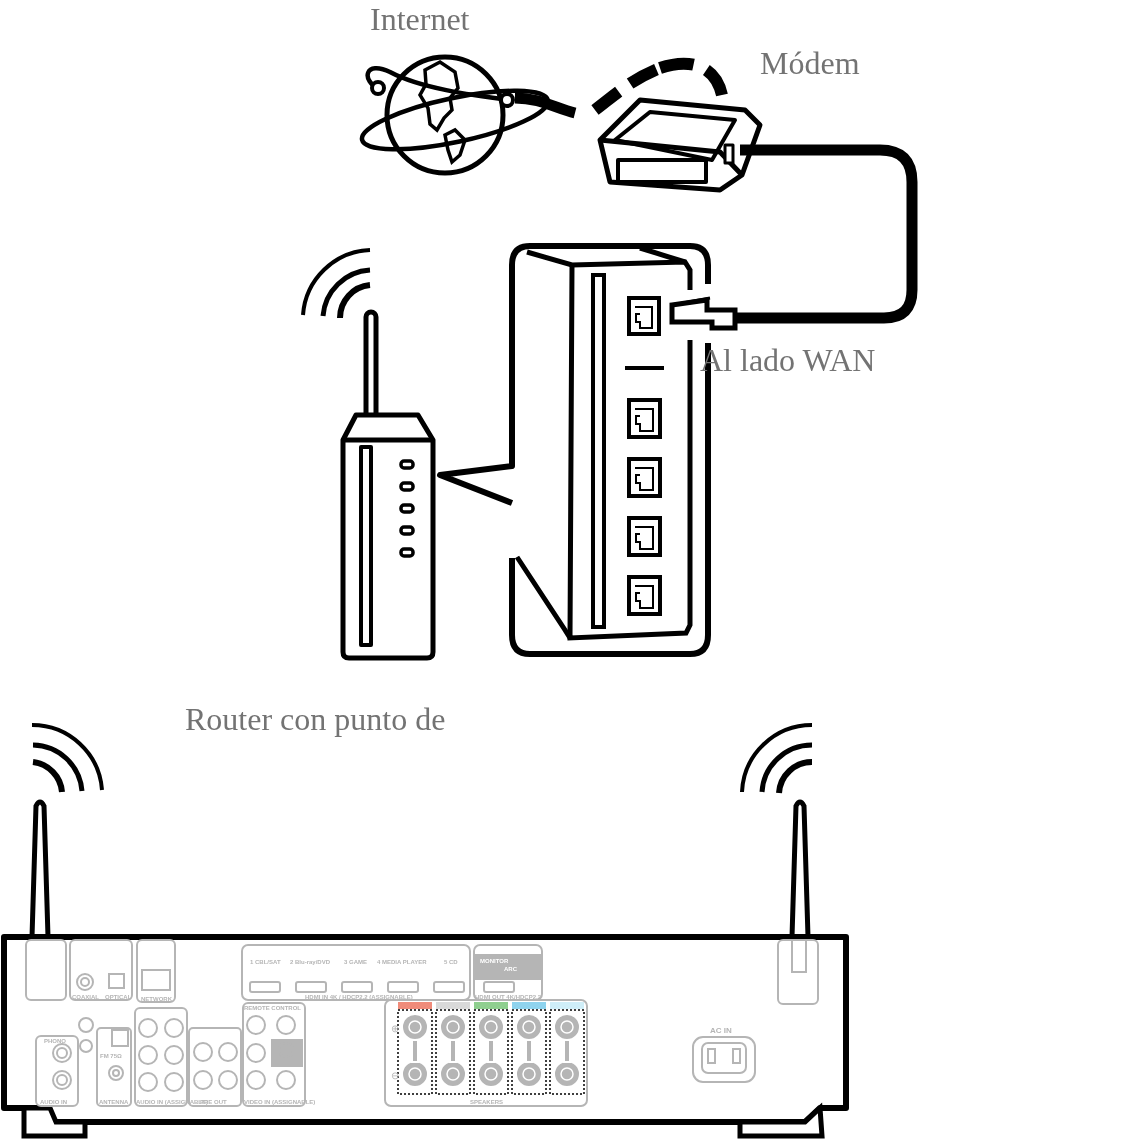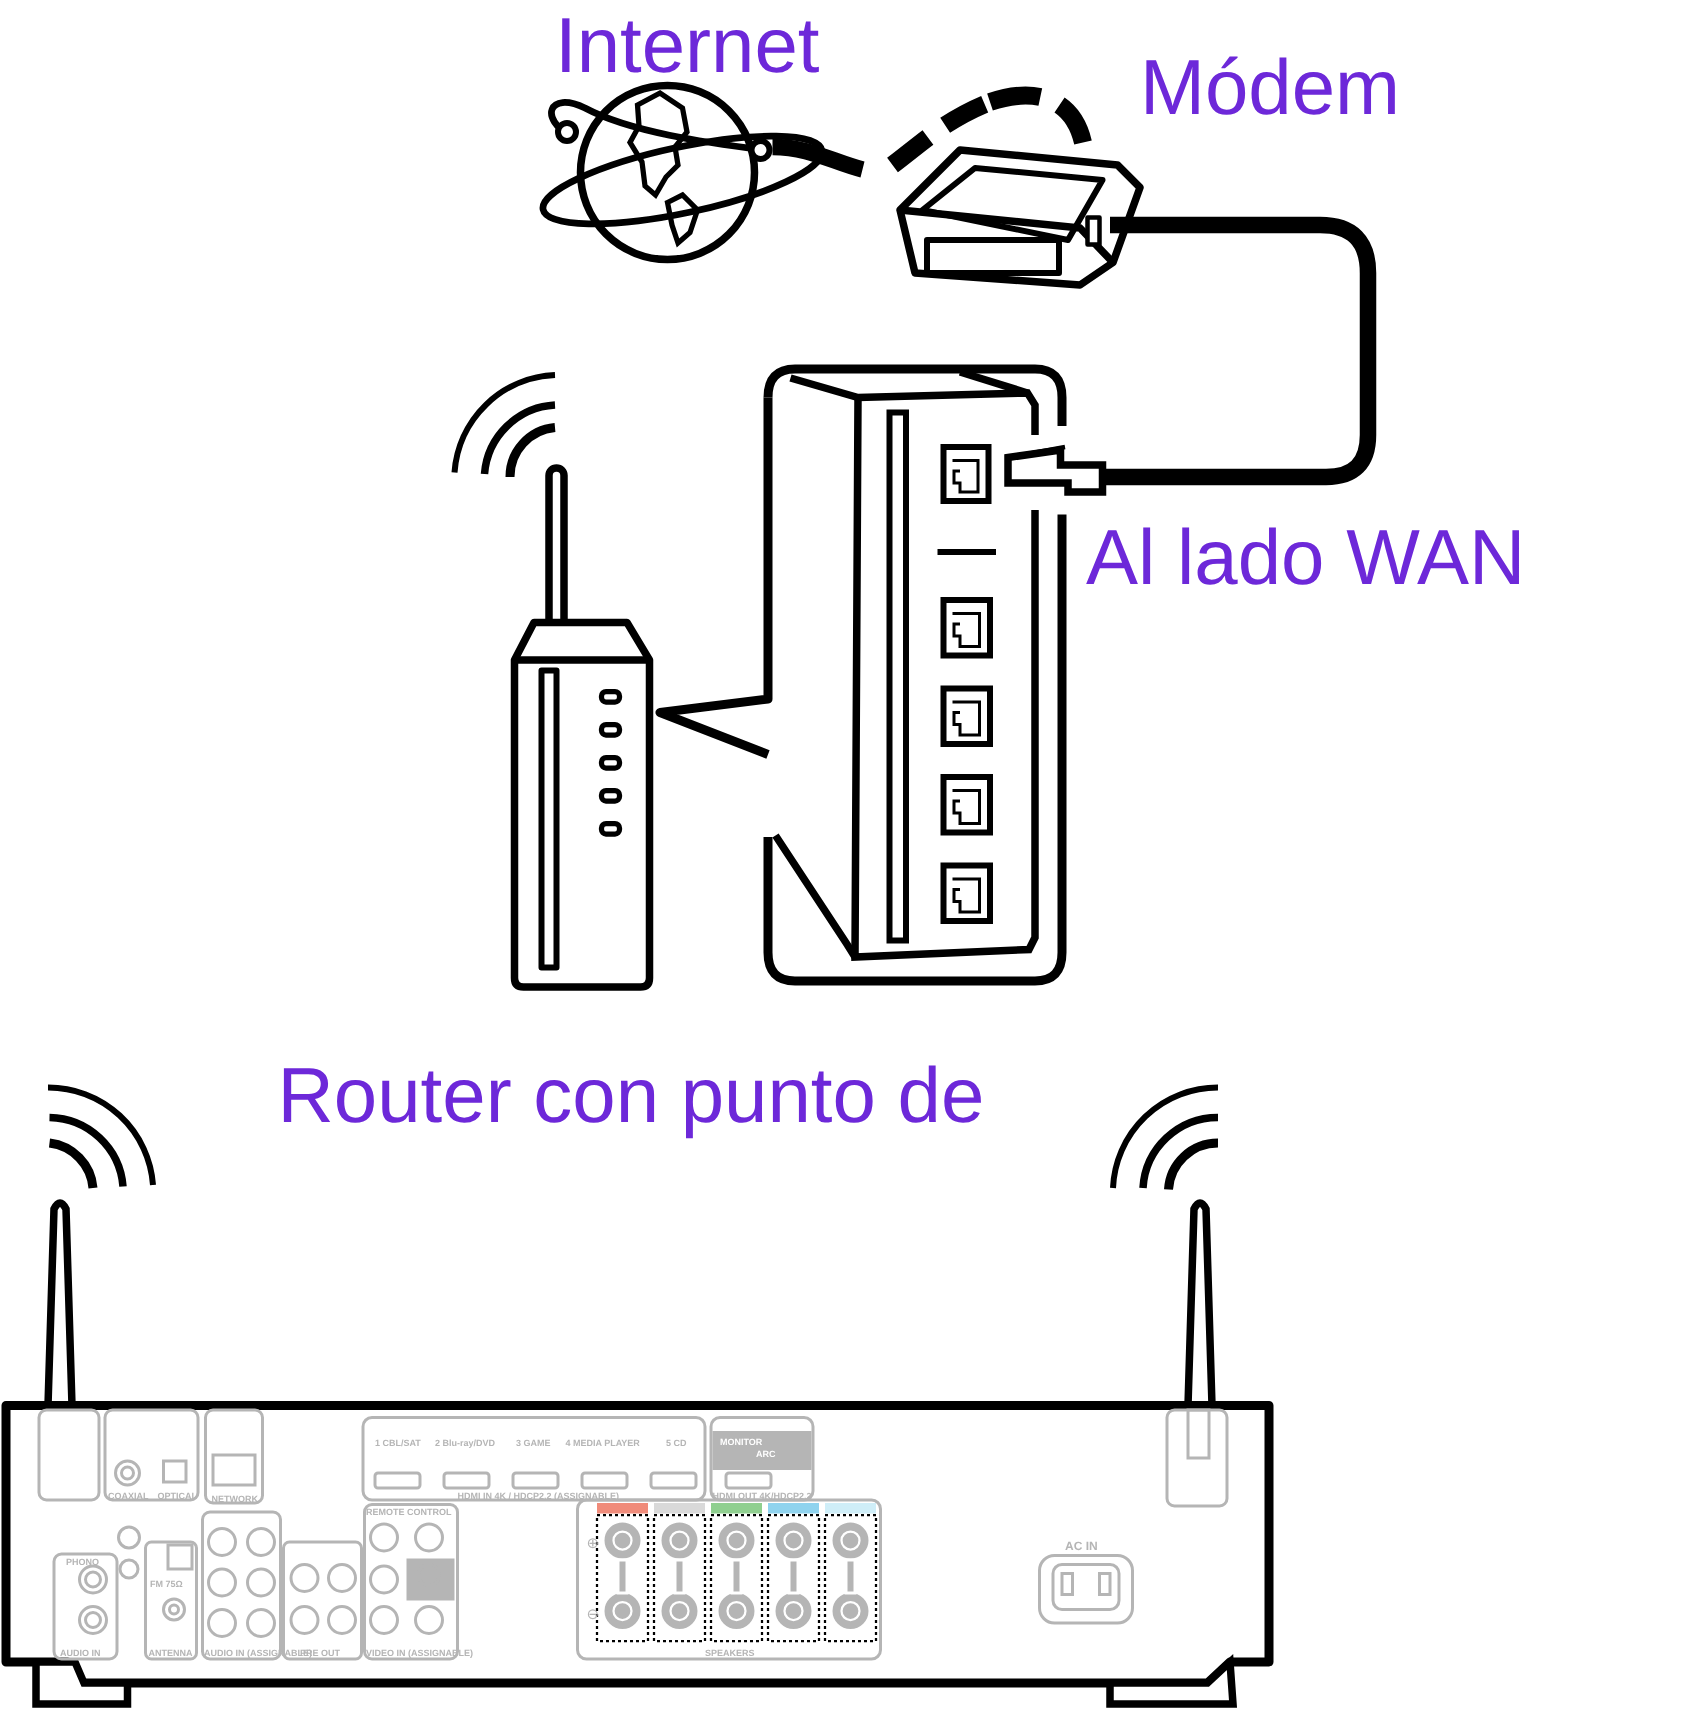--- a/index.html
+++ b/index.html
@@ -1,19 +1,19 @@
 <!DOCTYPE html>
 <html><head>
   <meta charset="utf-8">
   <style>
     html, body { margin: 0; padding: 0; background: #ffffff; }
     body { width: 1132px; height: 1140px; position: relative; overflow: hidden;
            font-family: "Liberation Sans", sans-serif; }
-    .label { position: absolute; color: #6d28d9; font-family: Liberation Sans, sans-serif;
-             font-size: 52px; line-height: 1.2; white-space: nowrap; }
+    .label { position: absolute; color: #737373; font-family: Liberation Serif, serif;
+             font-size: 32px; line-height: 1.2; white-space: nowrap; }
     .label.center { text-align: left; margin-top: 12px; }
     svg.diagram { position: absolute; left: 0; top: 0; }
     .panel-text { font-family: "Liberation Sans", sans-serif; font-weight: bold; fill: #b5b5b5; }
     .panel-text-w { font-family: "Liberation Sans", sans-serif; font-weight: bold; fill: #ffffff; }
   </style>
 </head>
 <body>
 
 <svg class="diagram" width="1132" height="1140" viewBox="0 0 1132 1140">
 
@@ -267,17 +267,17 @@
     <text class="panel-text" x="244" y="1104">VIDEO IN (ASSIGNABLE)</text>
     <text class="panel-text" x="244" y="1010">REMOTE CONTROL</text>
     <text class="panel-text" x="470" y="1104">SPEAKERS</text>
     <text class="panel-text" x="44" y="1043">PHONO</text>
     <text class="panel-text" x="100" y="1058">FM 75Ω</text>
     <text class="panel-text" font-size="8" x="710" y="1033">AC IN</text>
   </g>
 </svg>
 
 <div class="label" style="left:370px; top:0px;">Internet</div>
-<div class="label" style="left:760px; top:28px;">Módem</div>
-<div class="label" style="left:724px; top:341px;">Al lado WAN</div>
+<div class="label" style="left:760px; top:44px;">Módem</div>
+<div class="label" style="left:700px; top:341px;">Al lado WAN</div>
 <div class="label center" style="left:185px; top:688px; width:400px;">
   <div>Router con punto de</div>
 </div>
 
 </body></html>

